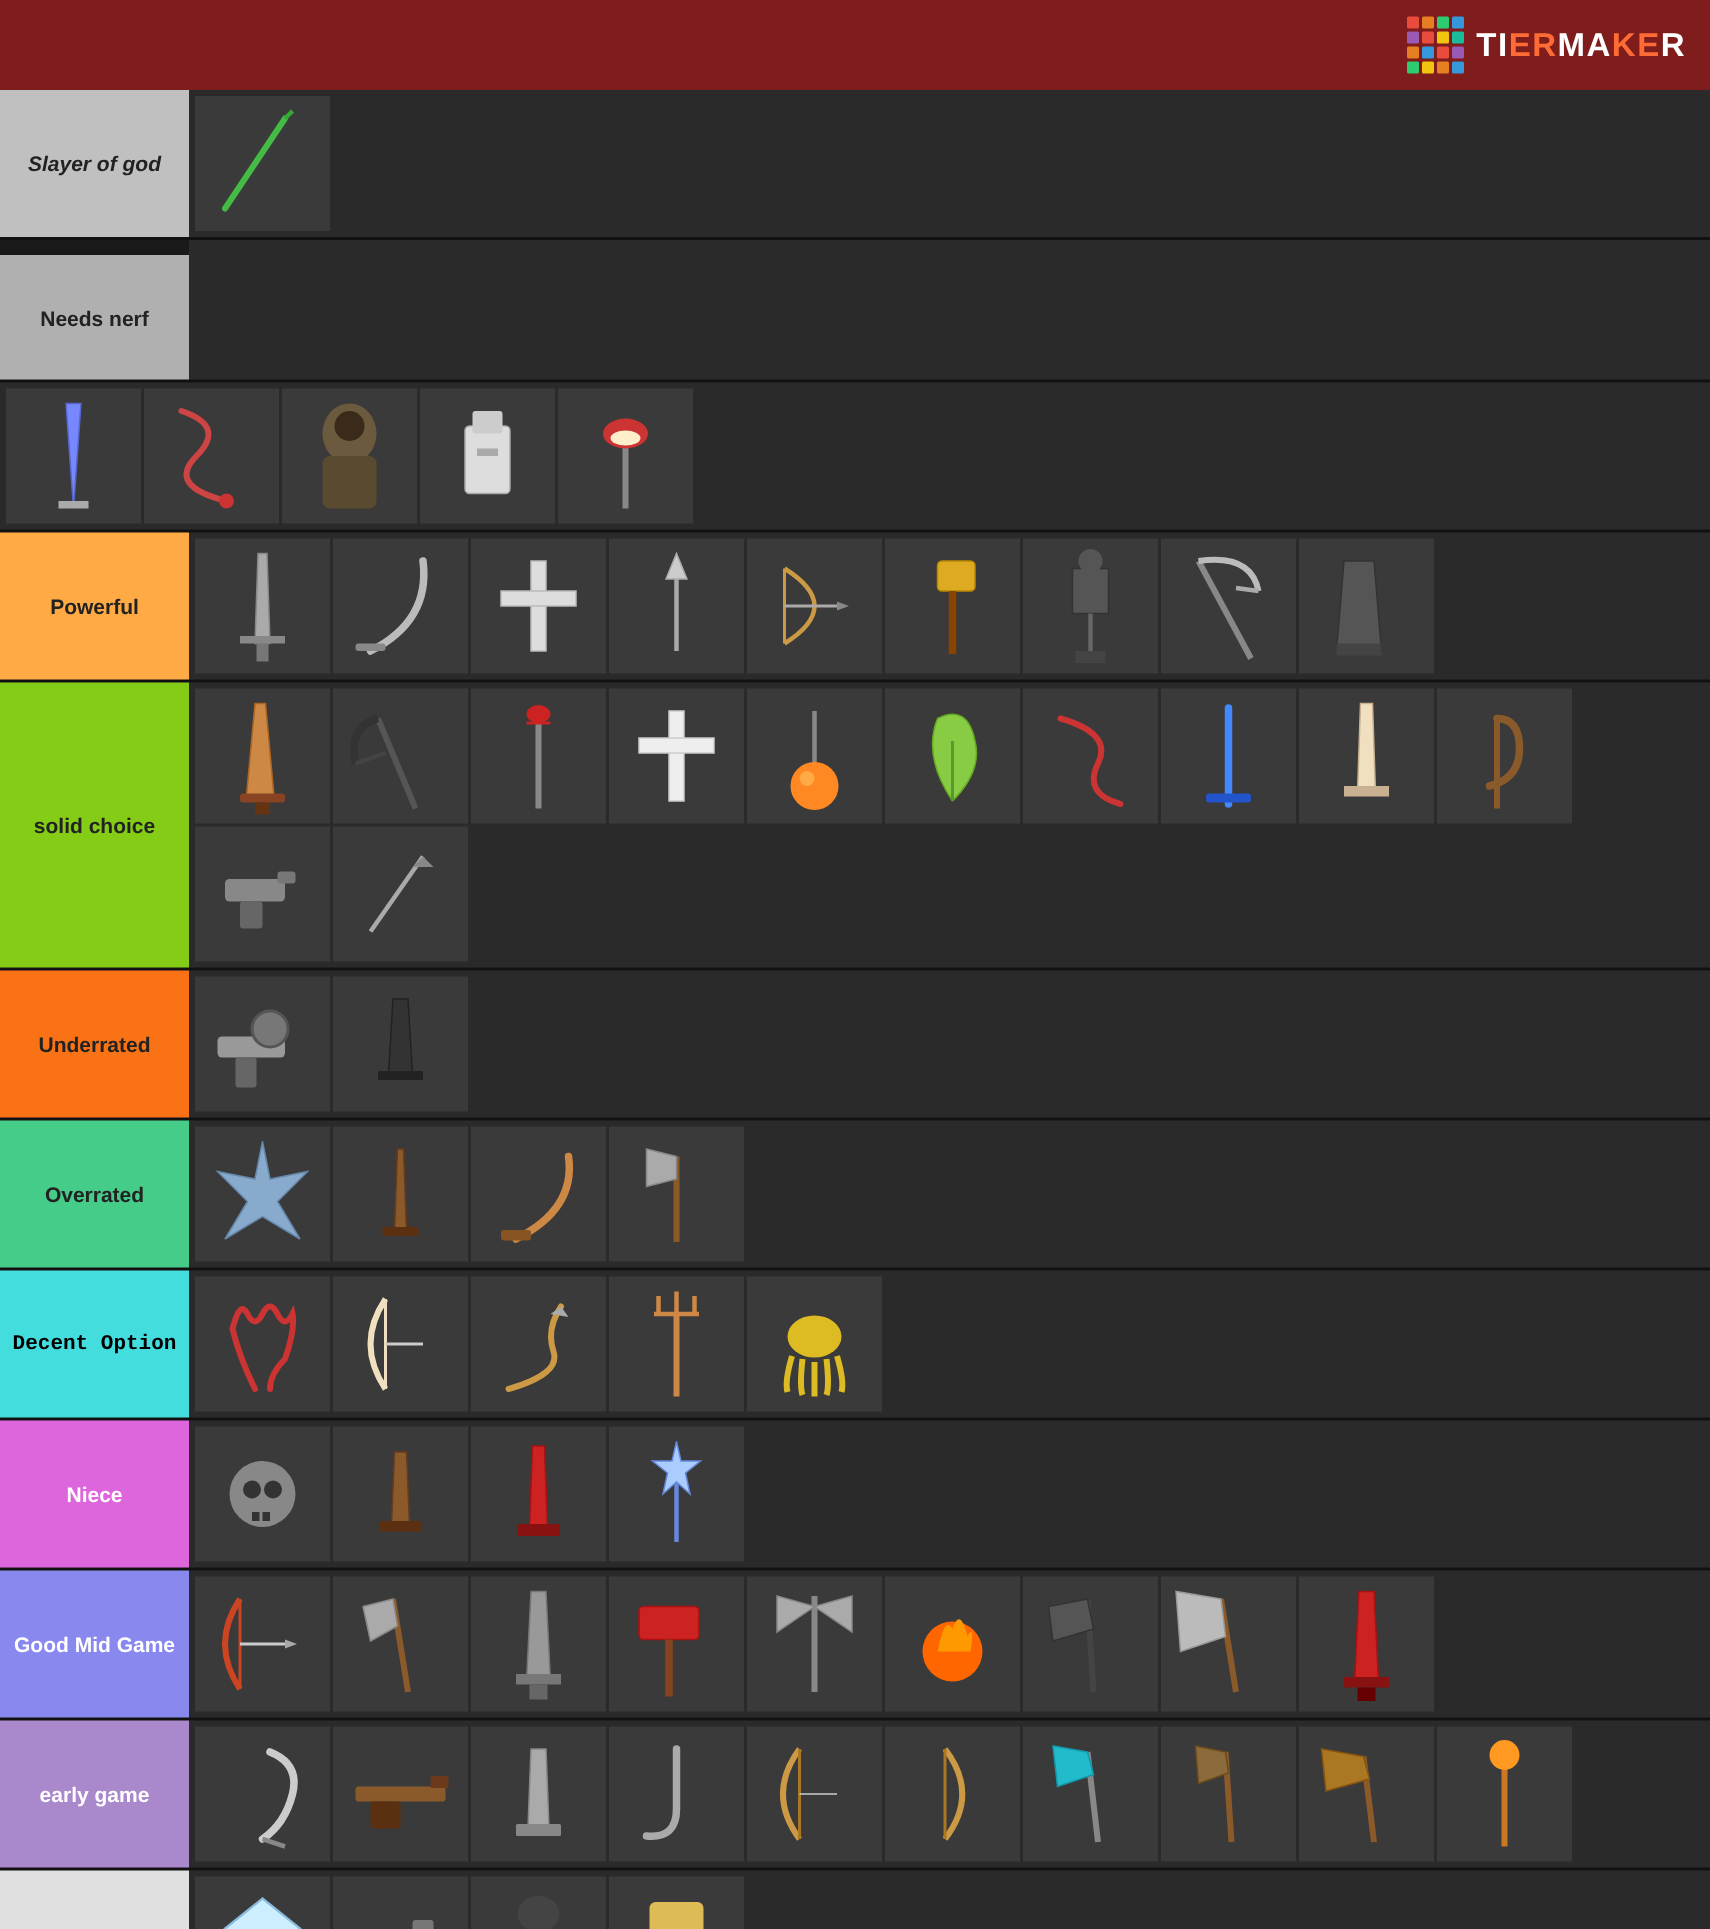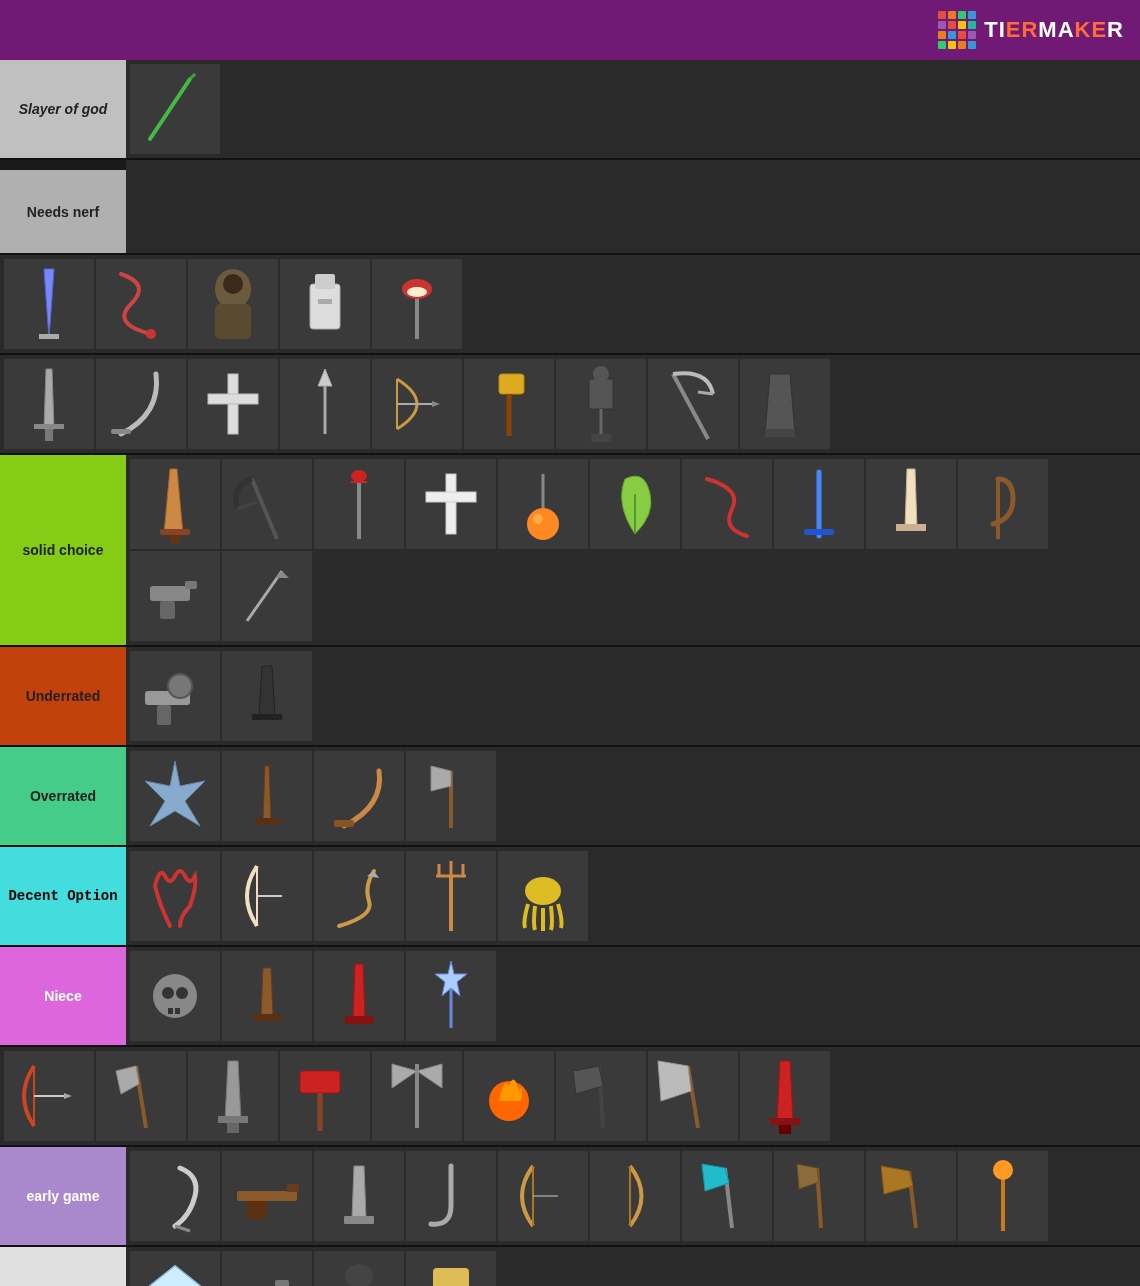--- a/index.html
+++ b/index.html
@@ -2,21 +2,21 @@
 <html><head>
   <meta charset="utf-8">
   <style>
     * { box-sizing: border-box; margin: 0; padding: 0; }
     body {
       background: #1a1a1a;
       font-family: Arial, sans-serif;
       width: 1140px;
     }
     .header {
-      background: #701a75;
+      background: #7f1d1d;
       display: flex;
       align-items: center;
       justify-content: flex-end;
       padding: 20px 16px;
       height: 60px;
     }
     .tiermaker-logo {
       display: flex;
       align-items: center;
       gap: 8px;
@@ -162,20 +162,21 @@
         <div class="item-cell">
           <svg viewBox="0 0 80 80">
             <line x1="40" y1="75" x2="40" y2="30" stroke="#888" stroke-width="4"></line>
             <ellipse cx="40" cy="25" rx="15" ry="10" fill="#cc3333"></ellipse>
             <ellipse cx="40" cy="28" rx="10" ry="5" fill="#ffeecc"></ellipse>
           </svg>
         </div>
       </div>
     </div>
     <div class="tier-row">
+      <div class="tier-label" style="background-color: rgb(255, 170, 68); color: rgb(34, 34, 34);">Powerful</div>
       <div class="tier-items">
         <div class="item-cell">
           <svg viewBox="0 0 80 80">
             <polygon points="37,5 43,5 45,65 35,65" fill="#aaa" stroke="#888" stroke-width="1"></polygon>
             <rect x="25" y="60" width="30" height="5" fill="#888"></rect>
             <rect x="36" y="65" width="8" height="12" fill="#777"></rect>
           </svg>
         </div>
         <div class="item-cell">
           <svg viewBox="0 0 80 80">
@@ -307,21 +308,21 @@
         </div>
         <div class="item-cell">
           <svg viewBox="0 0 80 80">
             <line x1="20" y1="65" x2="55" y2="15" stroke="#aaa" stroke-width="3"></line>
             <polygon points="55,15 48,22 62,22" fill="#888"></polygon>
           </svg>
         </div>
       </div>
     </div>
     <div class="tier-row">
-      <div class="tier-label" style="background-color: #c2410c; color: rgb(34, 34, 34);">Underrated</div>
+      <div class="tier-label" style="background-color: #f97316; color: rgb(34, 34, 34);">Underrated</div>
       <div class="tier-items">
         <div class="item-cell">
           <svg viewBox="0 0 80 80">
             <rect x="10" y="35" width="45" height="14" rx="3" fill="#999"></rect>
             <circle cx="45" cy="30" r="12" fill="#777" stroke="#555" stroke-width="2"></circle>
             <rect x="22" y="49" width="14" height="20" rx="2" fill="#666"></rect>
           </svg>
         </div>
         <div class="item-cell">
           <svg viewBox="0 0 80 80">
@@ -427,20 +428,21 @@
         </div>
         <div class="item-cell">
           <svg viewBox="0 0 80 80">
             <line x1="40" y1="72" x2="40" y2="25" stroke="#6688dd" stroke-width="3"></line>
             <polygon points="40,5 43,18 56,18 46,26 49,40 40,32 31,40 34,26 24,18 37,18" fill="#aaccff" stroke="#6688dd" stroke-width="1"></polygon>
           </svg>
         </div>
       </div>
     </div>
     <div class="tier-row">
+      <div class="tier-label" style="background-color: rgb(136, 136, 238); color: rgb(255, 255, 255);">Good Mid Game</div>
       <div class="tier-items">
         <div class="item-cell">
           <svg viewBox="0 0 80 80">
             <path d="M25,70 Q5,40 25,10" stroke="#cc4422" stroke-width="4" fill="none"></path>
             <line x1="25" y1="10" x2="25" y2="70" stroke="#cc4422" stroke-width="2"></line>
             <line x1="25" y1="40" x2="55" y2="40" stroke="#ccc" stroke-width="2"></line>
             <polygon points="55,37 63,40 55,43" fill="#aaa"></polygon>
           </svg>
         </div>
         <div class="item-cell">

